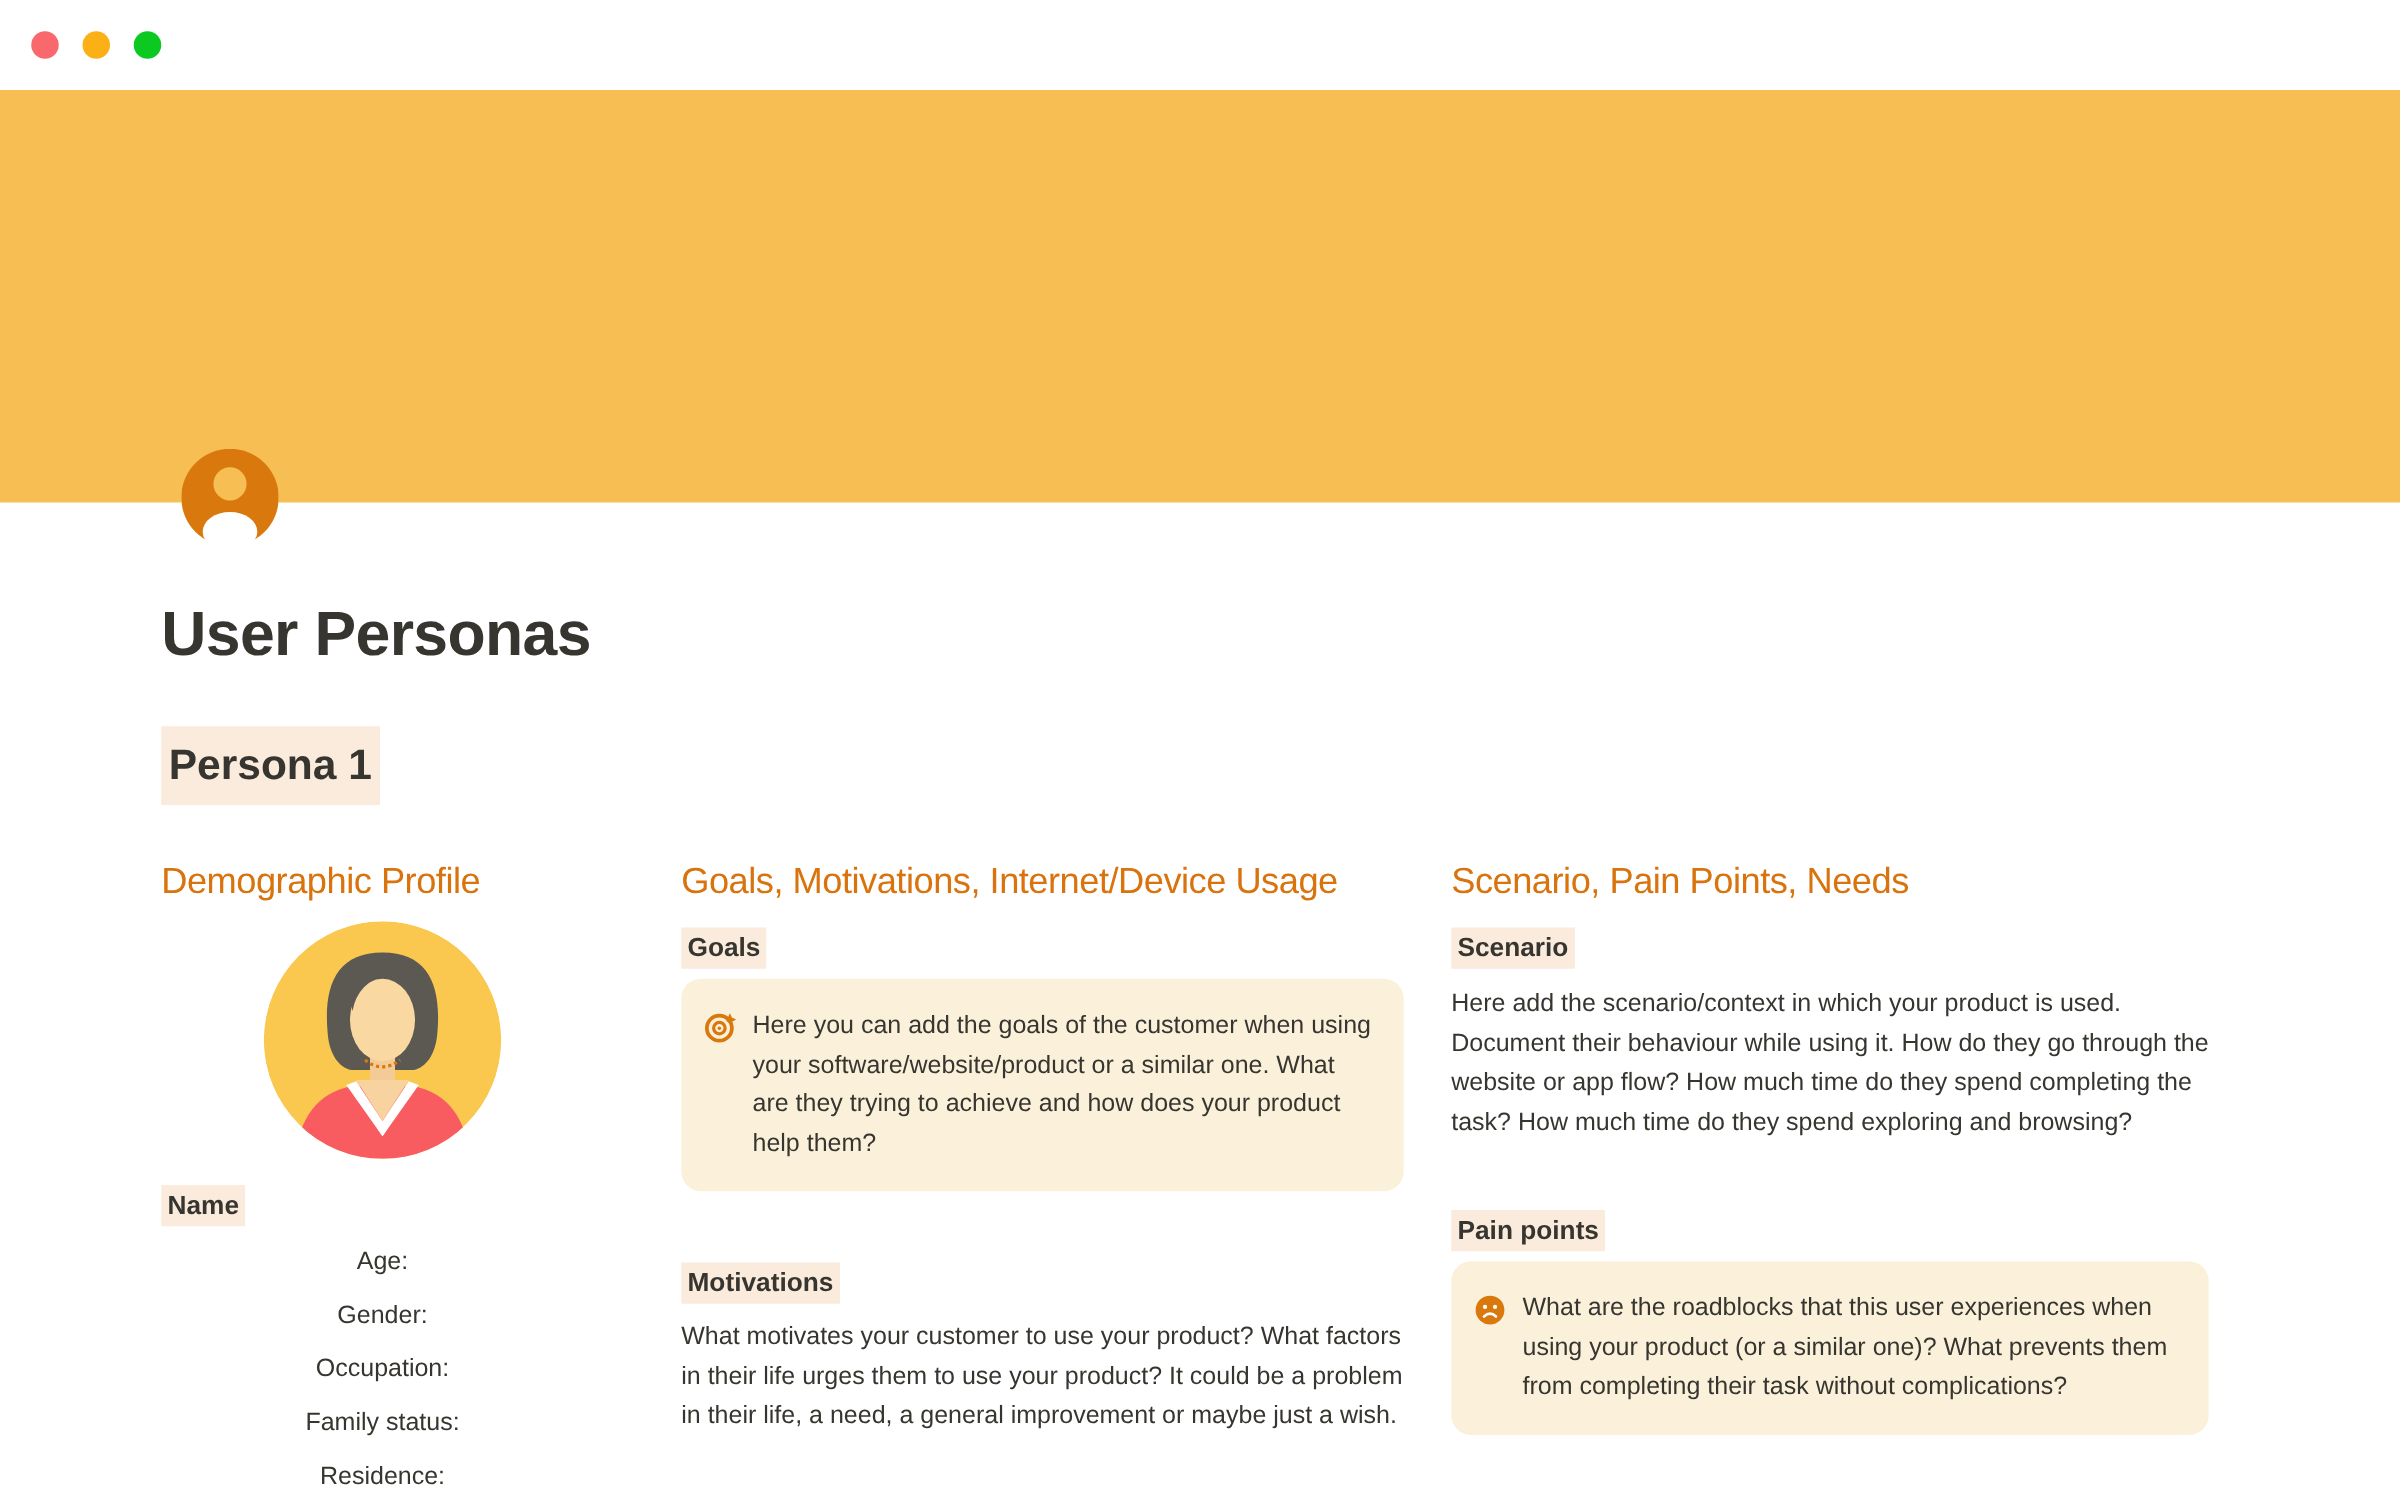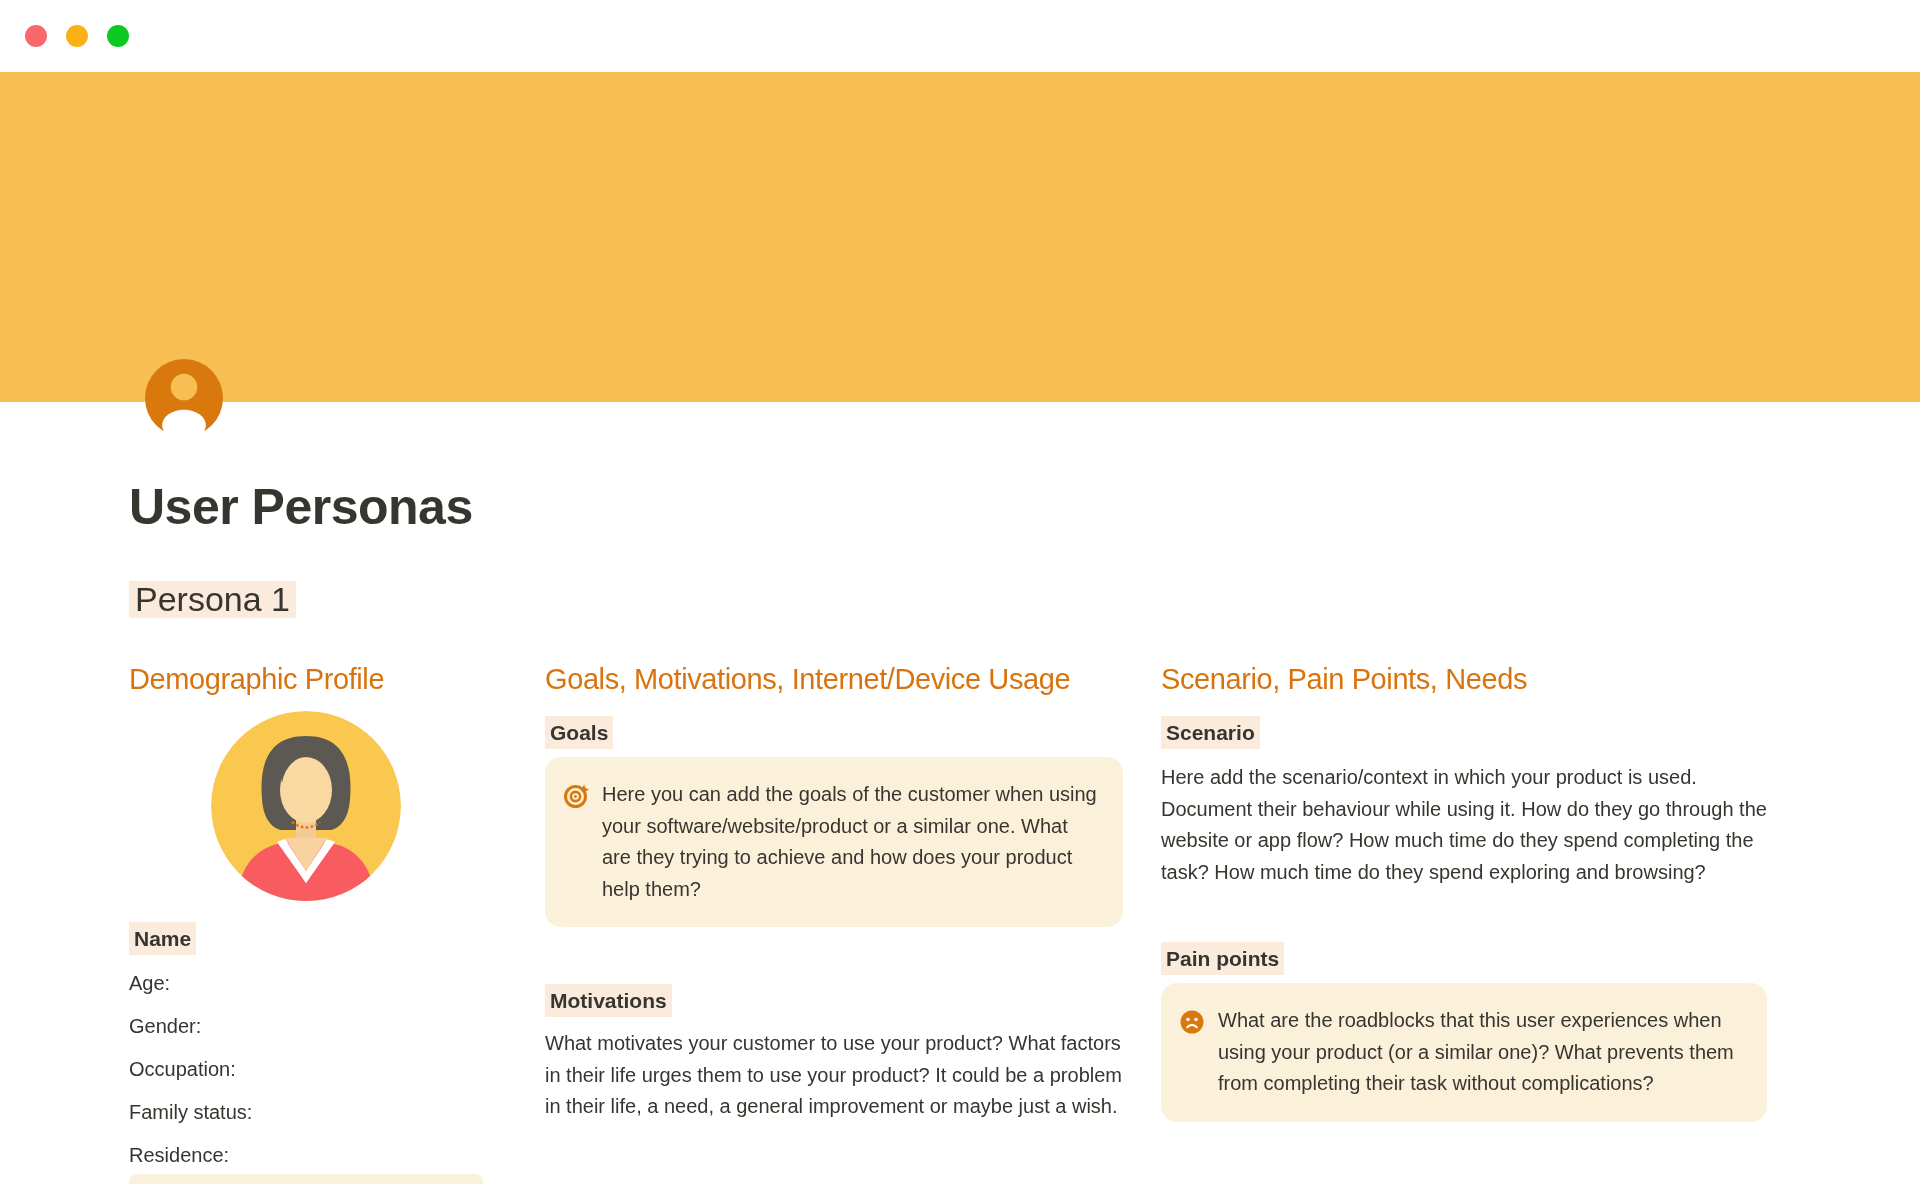--- a/index.html
+++ b/index.html
@@ -16,39 +16,39 @@
 
   .page-icon { position:absolute; left:145px; top:359px; width:78px; height:78px; cursor:pointer; }
 
   .content { position:absolute; left:129px; top:402px; width:1664px; }
 
   .page-title { margin-top:75px; font-size:50px; line-height:60px; font-weight:700;
     letter-spacing:-0.5px; color:#37352F; }
 
   .section-line { margin-top:44px; }
   .hl { background:#FAEBDD; }
-  .h1-hl { display:inline-block; font-size:34px; line-height:37px; font-weight:400; padding:0 6px; }
+  .h1-hl { display:inline-block; font-size:34px; line-height:37px; font-weight:700; padding:13px 6px; }
 
   .columns { display:flex; margin-top:42px; align-items:flex-start; }
   .col1 { width:354px; margin-right:62px; }
   .col2 { width:578px; margin-right:38px; }
   .col3 { width:606px; }
 
   .col-heading { font-size:29px; line-height:39px; font-weight:400; color:#D9730D;
     letter-spacing:-0.4px; }
 
   .h3-line { margin-top:17px; }
   .h3-line.tall { margin-top:21px; }
   .h3-line.lower2 { margin-top:57px; }
   .h3-line.lower3 { margin-top:54px; }
   .h3-hl { display:inline-block; font-size:21px; line-height:33px; font-weight:700; padding:0 5px; }
 
   .avatar-wrap { width:190px; height:190px; margin:12px auto 0 auto; }
 
-  .field { font-size:20px; line-height:30px; margin-top:13px; }
+  .field { font-size:20px; line-height:30px; margin-top:13px;text-align:center; }
 
   .stub-bar { margin-top:4px; height:10px; width:354px; background:#FBF1DB;
     border-radius:8px 8px 0 0; }
 
   .body-text { font-size:20px; line-height:31.5px; color:#37352F; }
   .para2 { margin-top:11px; }
   .para3 { margin-top:13px; }
 
   .callout { margin-top:8px; background:#FBF1DB; border-radius:16px;
     padding:22px 26px 22px 18px; display:flex; align-items:flex-start; }

